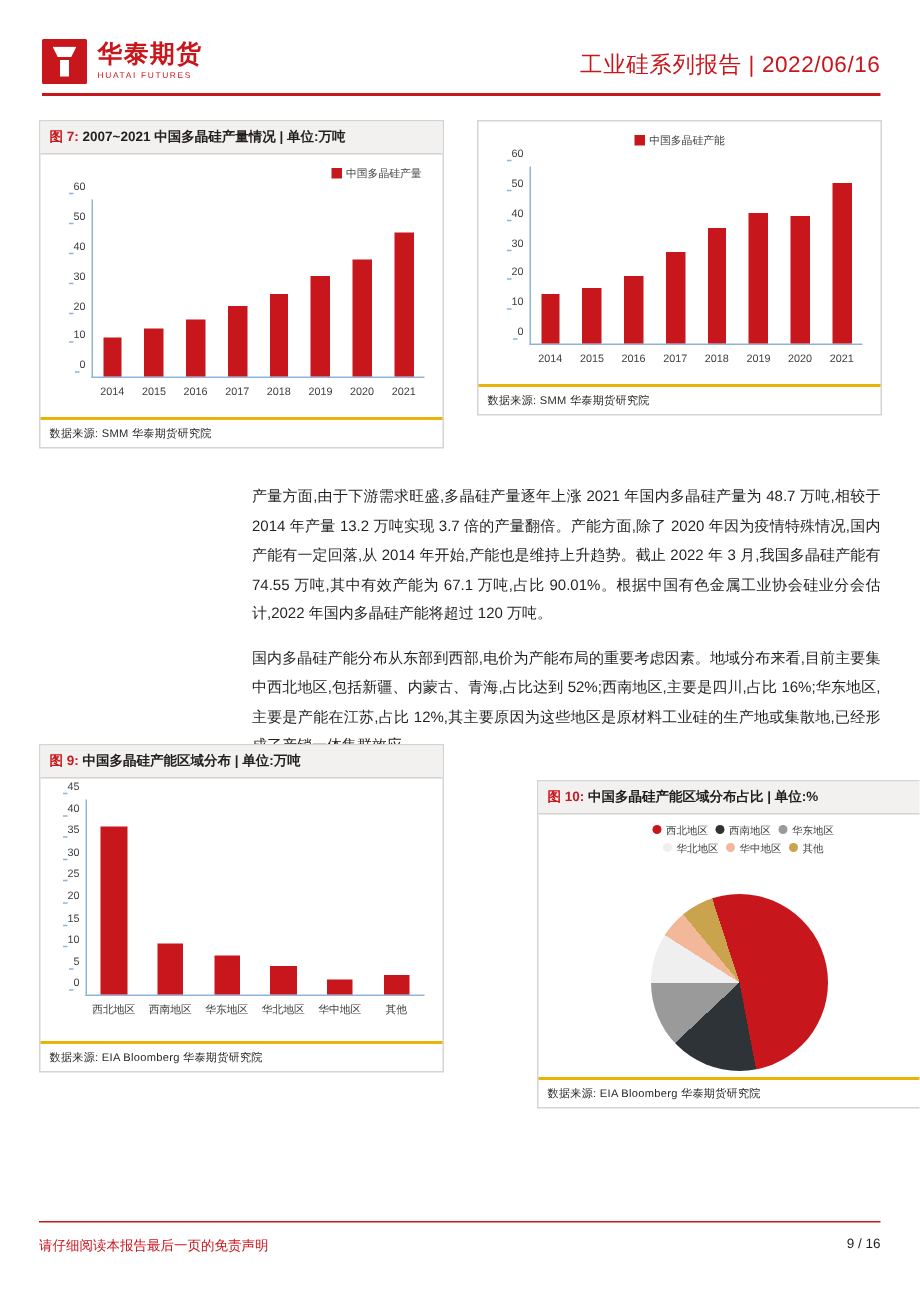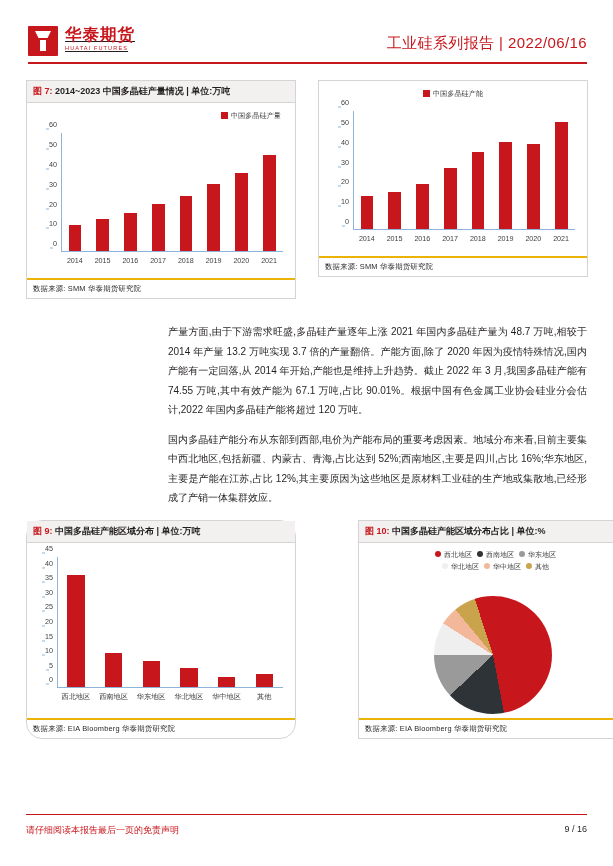--- a/index.html
+++ b/index.html
@@ -5,21 +5,21 @@
   html,body{margin:0;padding:0;}
   body{
     width:613px;height:866px;background:#ffffff;
     font-family:"Liberation Sans","DejaVu Sans",sans-serif;
     color:#231f20;position:relative;overflow:hidden;
   }
   .page{position:absolute;inset:0;}
 
   
   .header{position:absolute;left:0;top:0;width:613px;height:72px;}
-  .logo{position:absolute;left:28px;top:26px;display:flex;align-items:flex-start;gap:7px;text-decoration:underline;}
+  .logo{position:absolute;left:28px;top:26px;display:flex;align-items:center;gap:7px;}
   .logo-mark{width:30px;height:30px;background:#c8161d;position:relative;border-radius:1px;}
   .logo-mark:before{
     content:"";position:absolute;left:7px;top:5px;width:16px;height:7px;
     background:#fff;clip-path:polygon(0 0,100% 0,78% 100%,22% 100%);
   }
   .logo-mark:after{
     content:"";position:absolute;left:12px;top:14px;width:6px;height:11px;background:#fff;
   }
   .logo-txt-cn{font-size:16.5px;font-weight:bold;color:#c8161d;letter-spacing:1px;line-height:1.05;}
   .logo-txt-en{font-size:5.6px;color:#c8161d;letter-spacing:1.1px;margin-top:2px;}
@@ -98,21 +98,21 @@
         <div class="logo-txt-cn">华泰期货</div>
         <div class="logo-txt-en">HUATAI FUTURES</div>
       </div>
     </div>
     <div class="hdr-right">工业硅系列报告 | 2022/06/16</div>
     <div class="hdr-rule"></div>
   </div>
 
   <div class="panel" style="left:26px;top:80px;width:268px;">
     <div class="panel-title">
-      <span class="num">图 7:</span><span> 2014~2023 中国多晶硅产量情况 | 单位:万吨</span>
+      <span class="num">图 7:</span><span> 2007~2021 中国多晶硅产量情况 | 单位:万吨</span>
     </div>
     <div class="panel-body">
       <div class="legend" style="text-align:right;padding-right:14px;">
         <span class="sw"></span><span>中国多晶硅产量</span>
       </div>
       <div class="plot" id="p7">
         <div class="axis-y"></div>
         <div class="axis-x"></div>
         <div class="bars">
             <div class="bcell">
@@ -216,21 +216,21 @@
         </div>
     </div>
     <div class="panel-src">数据来源: SMM 华泰期货研究院</div>
   </div>
 
   <div class="bodytext" style="top:322px;">
     <p>产量方面,由于下游需求旺盛,多晶硅产量逐年上涨 2021 年国内多晶硅产量为 48.7 万吨,相较于 2014 年产量 13.2 万吨实现 3.7 倍的产量翻倍。产能方面,除了 2020 年因为疫情特殊情况,国内产能有一定回落,从 2014 年开始,产能也是维持上升趋势。截止 2022 年 3 月,我国多晶硅产能有 74.55 万吨,其中有效产能为 67.1 万吨,占比 90.01%。根据中国有色金属工业协会硅业分会估计,2022 年国内多晶硅产能将超过 120 万吨。</p>
     <p>国内多晶硅产能分布从东部到西部,电价为产能布局的重要考虑因素。地域分布来看,目前主要集中西北地区,包括新疆、内蒙古、青海,占比达到 52%;西南地区,主要是四川,占比 16%;华东地区,主要是产能在江苏,占比 12%,其主要原因为这些地区是原材料工业硅的生产地或集散地,已经形成了产销一体集群效应。</p>
   </div>
 
-  <div class="panel" style="left:26px;top:520px;width:268px;border-radius:16px;">
+  <div class="panel" style="left:26px;top:496px;width:268px;">
     <div class="panel-title">
       <span class="num">图 9:</span><span> 中国多晶硅产能区域分布 | 单位:万吨</span>
     </div>
     <div class="panel-body">
       <div class="plot" id="p9" style="top:14px;bottom:30px;left:30px;">
         <div class="axis-y"></div>
         <div class="axis-x"></div>
         <div class="bars">
             <div class="bcell">
               <div class="bar" style="height: 86.6667%;"></div>

